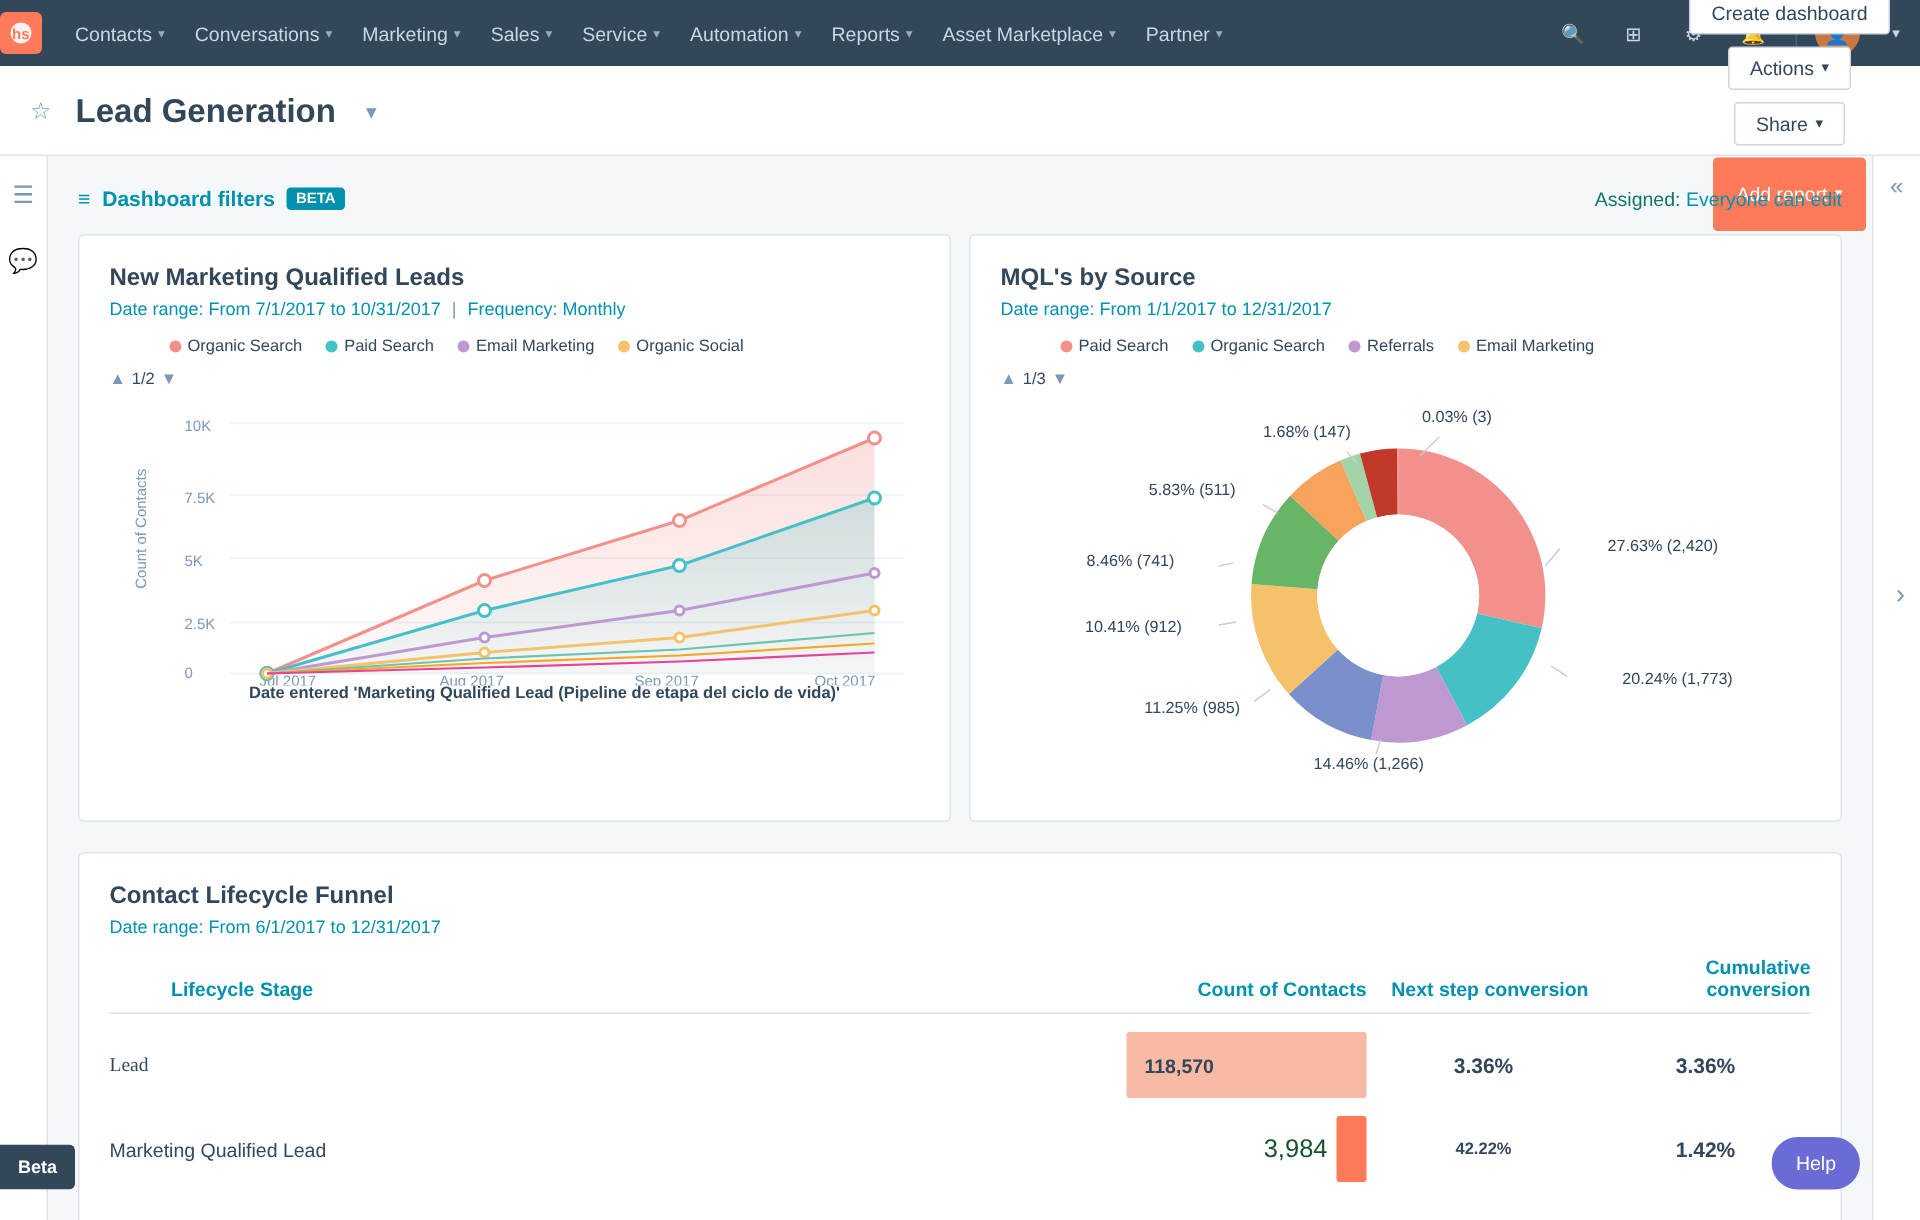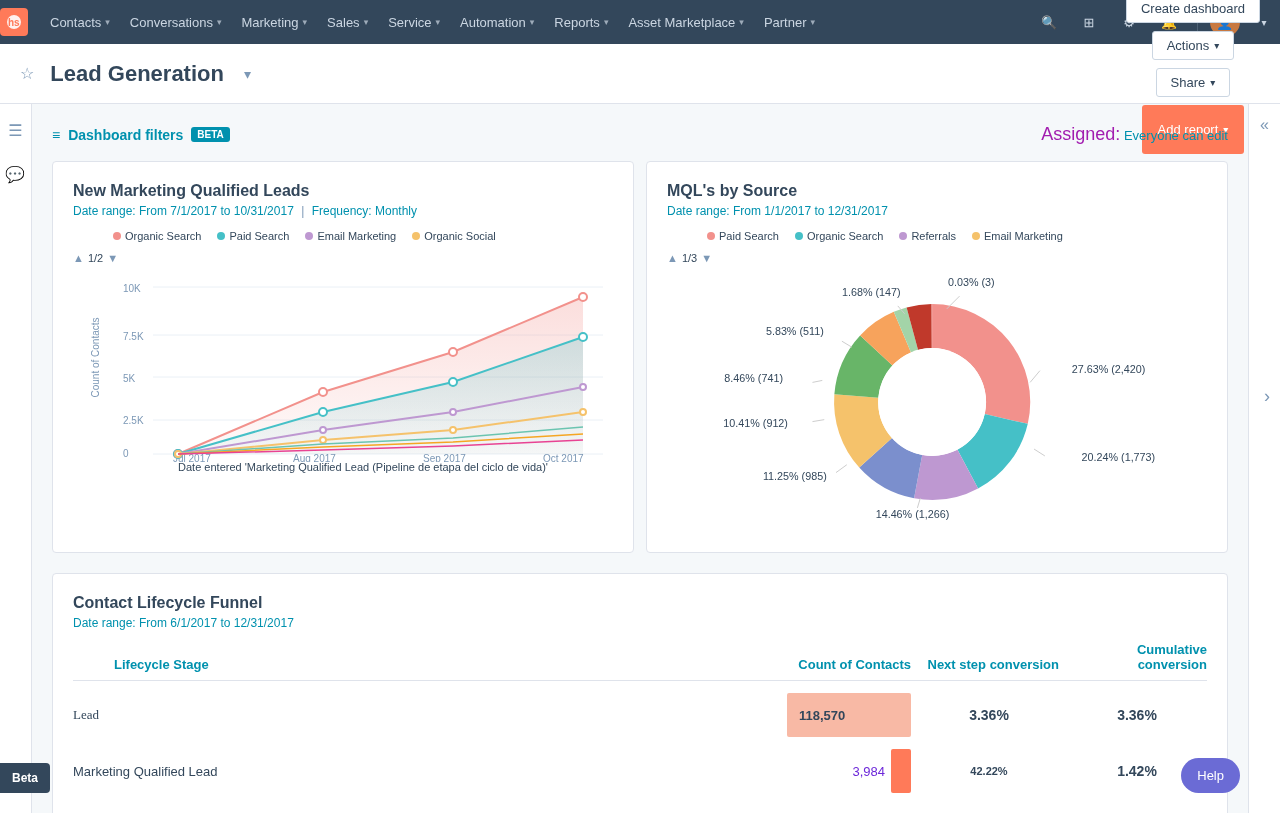--- a/index.html
+++ b/index.html
@@ -34,21 +34,21 @@
 
     
     .main-content { flex: 1; padding: 20px; overflow-y: auto; }
 
     
     .dashboard-filters-bar { display: flex; align-items: center; justify-content: space-between; margin-bottom: 16px; }
     .filters-left { display: flex; align-items: center; gap: 8px; }
     .filter-icon { color: #0091ae; font-size: 14px; }
     .filters-label { color: #0091ae; font-weight: 600; font-size: 14px; }
     .beta-badge { background: #0091ae; color: #fff; font-size: 10px; font-weight: 700; padding: 2px 6px; border-radius: 3px; }
-    .assigned-text { color: #a21caf; font-size: 18px; margin-top: 12px; }
+    .assigned-text { color: #0f766e; font-size: 13px; margin-top: 12px; }
     .assigned-link { color: #0091ae; font-weight: 500; cursor: pointer; }
 
     
     .dashboard-grid-top { display: grid; grid-template-columns: 1fr 1fr; gap: 12px; margin-bottom: 20px; }
     .card { background: #fff; border: 1px solid #dfe3eb; border-radius: 4px; padding: 20px; }
     .card-title { font-size: 16px; font-weight: 600; color: #33475b; margin-bottom: 4px; }
     .card-date { font-size: 12px; color: #0091ae; margin-bottom: 12px; }
     .card-date-separator { color: #7c98b6; margin: 0 4px; }
 
     
@@ -273,21 +273,21 @@
             <polyline points="55,182 200,168 330,158 460,140" fill="none" stroke="#f5c26b" stroke-width="2"></polyline>
             <circle cx="55" cy="182" r="3" fill="#fff" stroke="#f5c26b" stroke-width="2"></circle>
             <circle cx="200" cy="168" r="3" fill="#fff" stroke="#f5c26b" stroke-width="2"></circle>
             <circle cx="330" cy="158" r="3" fill="#fff" stroke="#f5c26b" stroke-width="2"></circle>
             <circle cx="460" cy="140" r="3" fill="#fff" stroke="#f5c26b" stroke-width="2"></circle>
 
             <polyline points="55,182 200,172 330,166 460,155" fill="none" stroke="#6bc4b0" stroke-width="1.5"></polyline>
             <polyline points="55,182 200,175 330,170 460,162" fill="none" stroke="#f5a623" stroke-width="1.5"></polyline>
             <polyline points="55,182 200,178 330,174 460,168" fill="none" stroke="#e84393" stroke-width="1.5"></polyline>
           </svg>
-          <div style="font-size:11px;color:#33475b;text-align:center;margin-top:-4px;">Date entered 'Marketing Qualified Lead (Pipeline de etapa del ciclo de vida)'</div>
+          <div style="font-size:11px;color:#33475b;text-align:center;margin-top:-4px;font-weight:bold;">Date entered 'Marketing Qualified Lead (Pipeline de etapa del ciclo de vida)'</div>
         </div>
       </div>
 
       <div class="card">
         <div class="card-title">MQL's by Source</div>
         <div class="card-date">Date range: From 1/1/2017 to 12/31/2017</div>
         <div class="legend">
           <div class="legend-item">
             <span class="legend-dot" style="background:#f2918c;"></span>
             <span>Paid Search</span>
@@ -378,35 +378,35 @@
         <div class="funnel-col-header left">Lifecycle Stage</div>
         <div class="funnel-col-header">Count of Contacts</div>
         <div class="funnel-col-header">Next step conversion</div>
         <div class="funnel-col-header">Cumulative conversion</div>
       </div>
 
       <div class="funnel-row">
         <div style="display:flex; align-items:center; gap:8px;font-family:Liberation Serif, serif;">
           <span style="font-size:13px;color:#33475b;">Lead</span>
         </div>
-        <div style="display:flex;align-items:center;justify-content:flex-end;gap:6px;margin-left:36px;">
+        <div style="display:flex;align-items:center;justify-content:flex-end;gap:6px;">
           <div style="height:44px; background:#f8b9a5; border-radius:2px; width:550px; display:flex;align-items:center;padding-left:12px;font-weight:600;font-size:13px;color:#33475b;">
             <span>118,570</span>
           </div>
         </div>
         <div style="text-align:center;font-size:14px;font-weight:600;color:#33475b;">3.36%</div>
         <div style="text-align:center;font-size:14px;font-weight:600;color:#33475b;">3.36%</div>
       </div>
 
       <div class="funnel-row">
         <div>
           <span style="font-size:13px;color:#33475b;">Marketing Qualified Lead</span>
         </div>
         <div style="display:flex;align-items:center;justify-content:flex-end;gap:6px;">
-          <span style="font-size:13px;color:#6d28d9;">3,984</span>
+          <span style="font-size:17px;color:#14532d;">3,984</span>
           <div style="height:44px; background:#ff7a59; border-radius:2px; width:20px;"></div>
         </div>
         <div style="text-align:center;font-size:11px;font-weight:600;color:#33475b;">42.22%</div>
         <div style="text-align:center;font-size:14px;font-weight:600;color:#33475b;">1.42%</div>
       </div>
     </div>
   </div>
 
   <div class="right-panel">
     <div class="collapse-btn">«</div>

